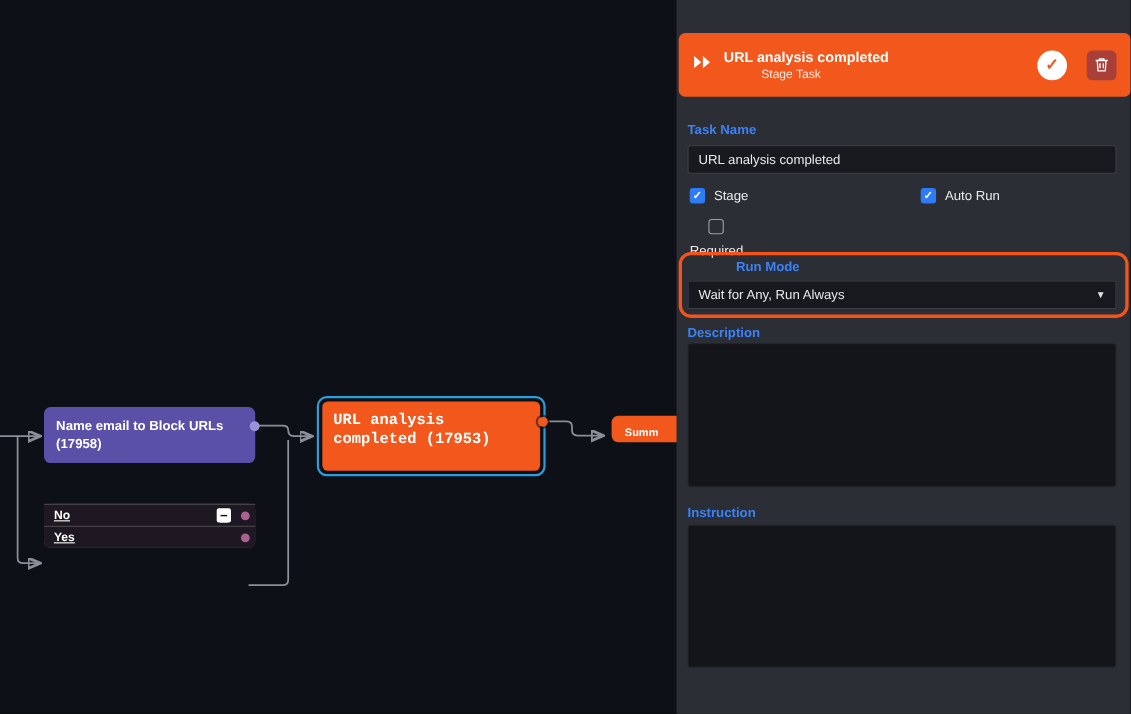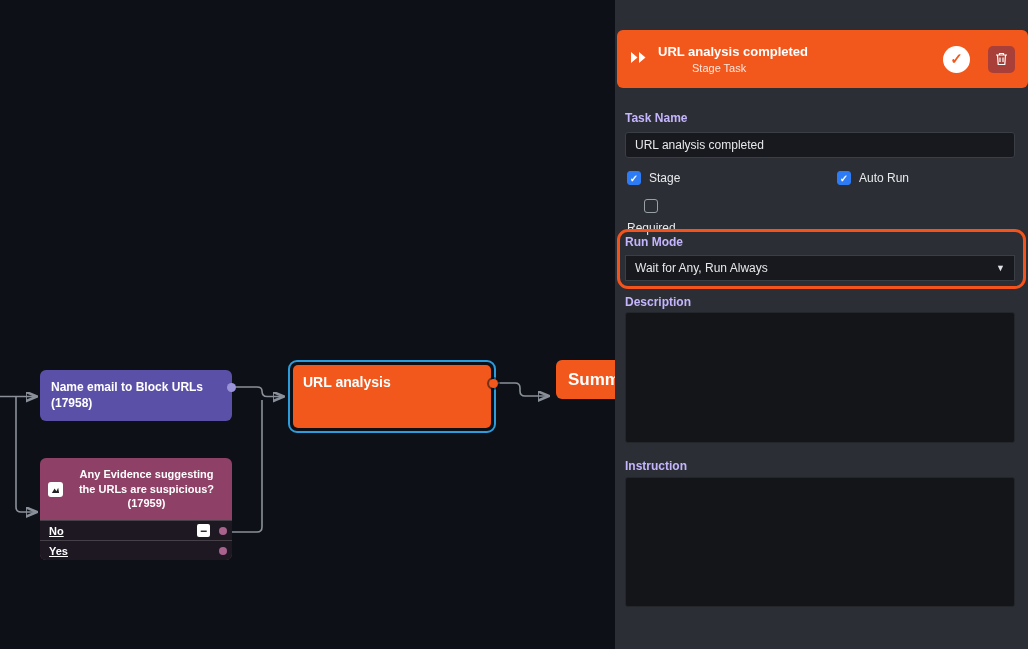--- a/index.html
+++ b/index.html
@@ -27,41 +27,41 @@
   .option-row{ position:relative; display:flex; align-items:center; height:20px; padding:0 9px;
     border-top:1px solid rgba(255,255,255,0.18); font-size:11px;text-decoration:underline; }
   .minus-box{ width:13px; height:13px; background:#fff; color:#111; border-radius:2px; margin-left:auto;
     margin-right:13px; display:flex; align-items:center; justify-content:center; font-size:12px; line-height:1; }
   .option-dot{ position:absolute; right:5px; top:50%; transform:translateY(-50%); width:8px; height:8px;
     border-radius:50%; background:var(--dot-mauve,#a8628d); }
 
   .node-url{ left:288px; top:360px; width:208px; height:73px; border:2px solid var(--selection-blue,#2d9cdb);
     border-radius:9px; padding:3px; background:transparent; }
   .node-url-inner{ width:100%; height:100%; background:var(--accent-orange,#f2571c); border-radius:5px;
-    padding:8px 10px; font-size:14px; line-height:1.3; }
+    padding:8px 10px; font-size:14px; line-height:1.3;font-family:Liberation Mono, monospace; }
   .node-url .port{ right:-4px; top:17px; background:var(--accent-orange,#f2571c); box-shadow:0 0 0 2px rgba(13,16,22,.55); }
 
-  .node-summary{ left:556px; top:360px; width:72px; height:39px; background:var(--accent-orange,#f2571c);
-    font-size:17px; padding:10px 0 10px 12px; overflow:hidden; white-space:nowrap; }
+  .node-summary{ left:556px; top:378px; width:72px; height:24px; background:var(--accent-orange,#f2571c);
+    font-size:10px; padding:10px 0 10px 12px; overflow:hidden; white-space:nowrap; }
 
   
   .panel{ position:absolute; left:615px; top:0; width:413px; height:649px; background:var(--panel-bg,#2b2e34); z-index:10; }
   .panel-header{ position:absolute; left:2px; right:0; top:30px; height:58px; background:var(--accent-orange,#f2571c);
     border-radius:6px; display:flex; align-items:center; gap:11px; padding:0 13px; color:#fff; }
   .ph-text{ display:flex; flex-direction:column; gap:3px; }
   .ph-title{ font-size:13px; font-weight:bold; }
   .ph-sub{ font-size:11px; opacity:.85;margin-left:34px; }
   .ph-spacer{ flex:1; }
   .confirm-btn{ width:27px; height:27px; border-radius:50%; background:#fff; color:var(--accent-orange,#f2571c);
     display:flex; align-items:center; justify-content:center; font-size:15px; font-weight:bold; cursor:pointer; }
   .delete-btn{ width:27px; height:27px; border-radius:5px; background:var(--delete-red,#a84039);
     display:flex; align-items:center; justify-content:center; margin-left:7px; cursor:pointer; }
 
-  .field-label{ position:absolute; left:10px; color:#c4b5fd; font-size:12px; font-weight:bold; }
-  .lbl-task{ top:111px; } .lbl-runmode{ top:235px; } .lbl-desc{ top:295px; } .lbl-instr{ top:459px; }
+  .field-label{ position:absolute; left:10px; color:#3b82f6; font-size:12px; font-weight:bold; }
+  .lbl-task{ top:111px; } .lbl-runmode{ top:235px;margin-left:44px; } .lbl-desc{ top:295px; } .lbl-instr{ top:459px; }
 
   .text-input{ position:absolute; left:10px; right:13px; top:132px; height:26px; background:var(--field-bg,#17191e);
     border:1px solid #3a3e45; border-radius:3px; color:#e6e8ea; font-size:12px; padding:0 9px;
     font-family:"Liberation Sans",sans-serif; width:390px; }
 
   .cb{ position:absolute; display:flex; align-items:center; gap:8px; font-size:12px; color:#e8eaec; }
   .cb-active{ left:12px; top:171px; } .cb-autorun{ left:222px; top:171px; } .cb-required{ left:12px; top:199px;flex-direction:column; }
   .checkbox{ width:14px; height:14px; border-radius:3px; border:1.5px solid #9aa0a8;
     display:flex; align-items:center; justify-content:center; cursor:pointer; }
   .checkbox[data-checked="true"]{ background:var(--checkbox-blue,#2e7bf6); border-color:var(--checkbox-blue,#2e7bf6); }
@@ -97,48 +97,37 @@
     <path d="M498,383 H515 Q520,383 520,388 V391 Q520,396 525,396 H548" marker-end="url(#arrow)"></path>
   </svg>
 
   <div class="node node-send">
     <span style="display:block">Name email to Block URLs</span>
     <span style="display:block">(17958)</span>
     <span class="port"></span>
   </div>
 
   <div class="node node-evidence">
-    <div class="evidence-header">
-      <span class="evidence-icon">
-        <svg width="9" height="9" viewBox="0 0 10 10">
-            <path d="M1 9 L4 4 L6 7 L8 3 L9 9 Z" fill="#222"></path>
-          </svg>
-      </span>
-      <span class="evidence-text">
-        <span style="display:block">Any Evidence suggesting</span>
-        <span style="display:block">the URLs are suspicious?</span>
-        <span style="display:block">(17959)</span>
-      </span>
-    </div>
     <div class="evidence-rows">
       <div class="option-row">
         <span>No</span>
         <span class="minus-box">−</span>
         <span class="option-dot"></span>
       </div>
       <div class="option-row">
         <span>Yes</span>
         <span class="option-dot"></span>
       </div>
     </div>
   </div>
 
   <div class="node node-url">
     <div class="node-url-inner">
       <span style="display:block">URL analysis</span>
+      <span style="display:block">completed (17953)</span>
     </div>
     <span class="port"></span>
   </div>
 
   <div class="node node-summary">
     <span>Summ</span>
   </div>
 
   <div class="panel">
 

